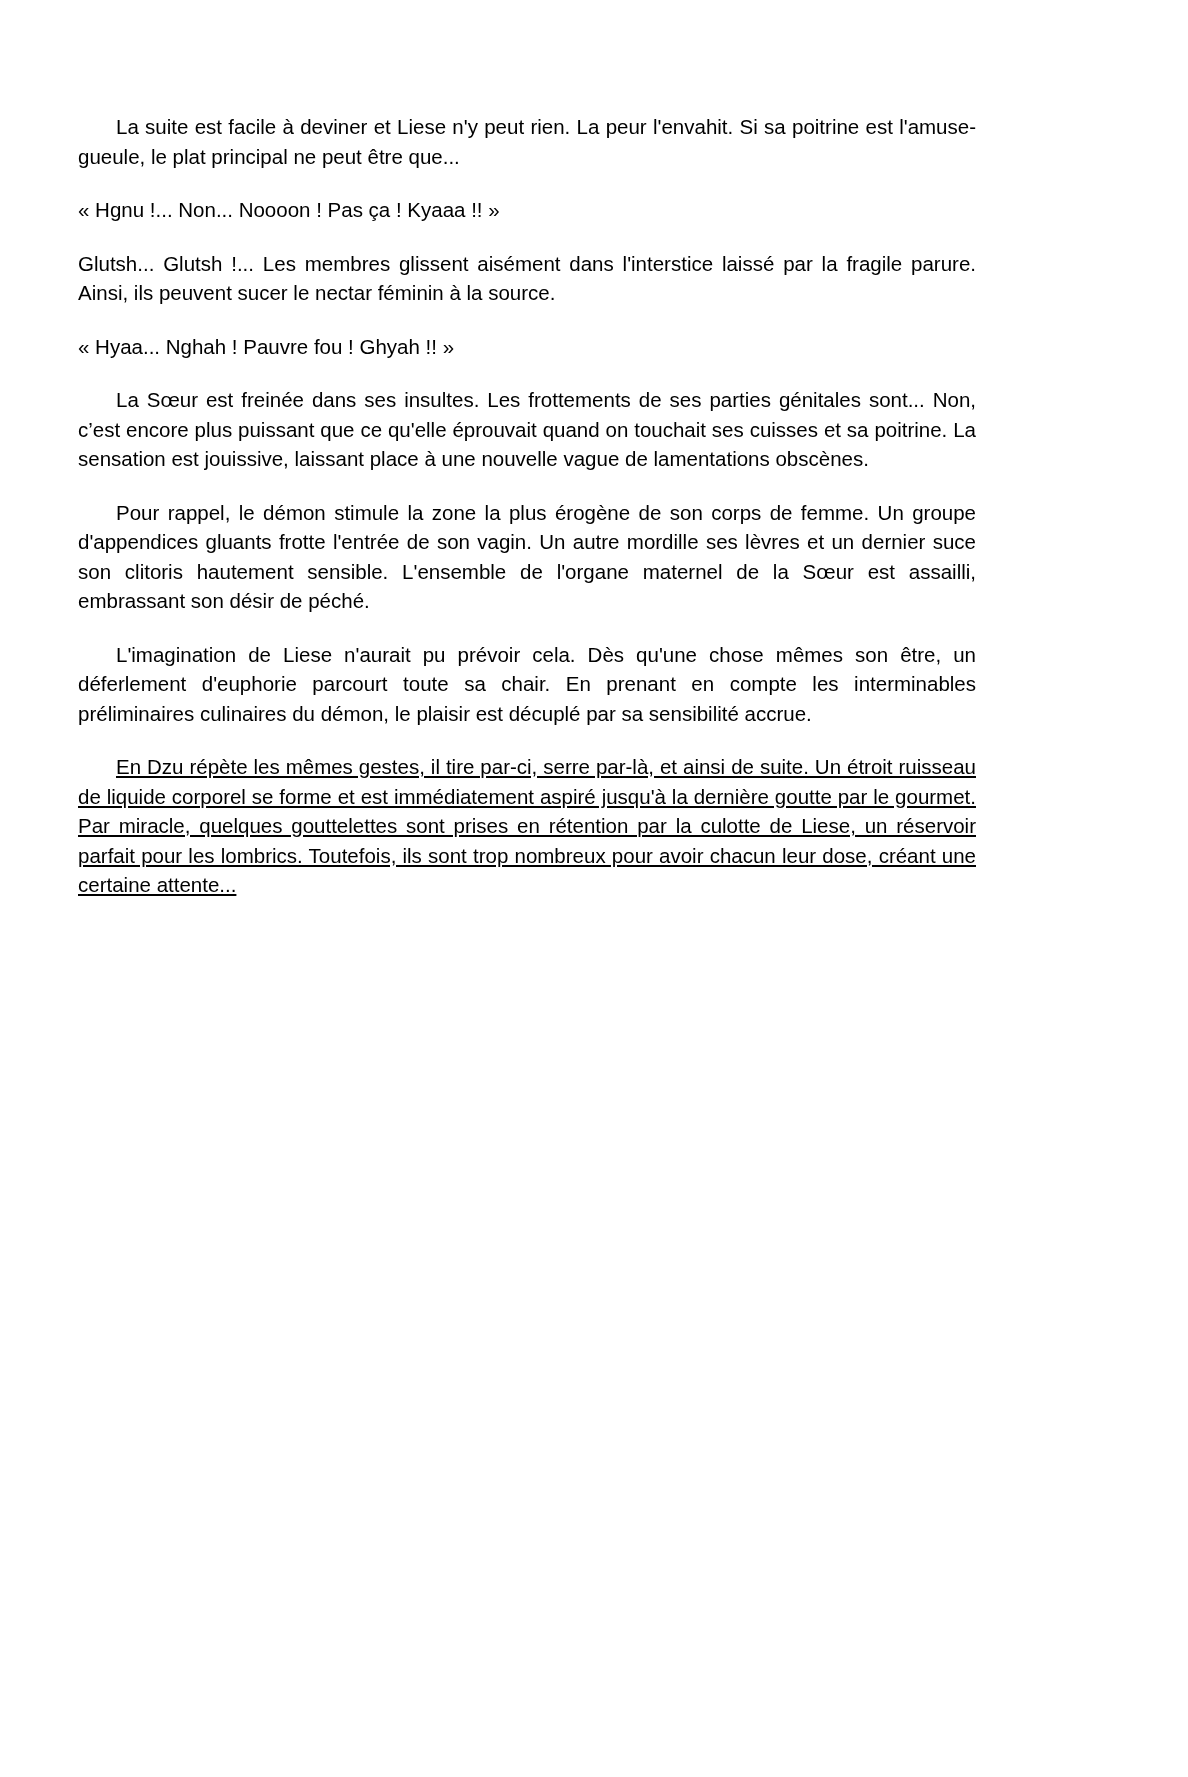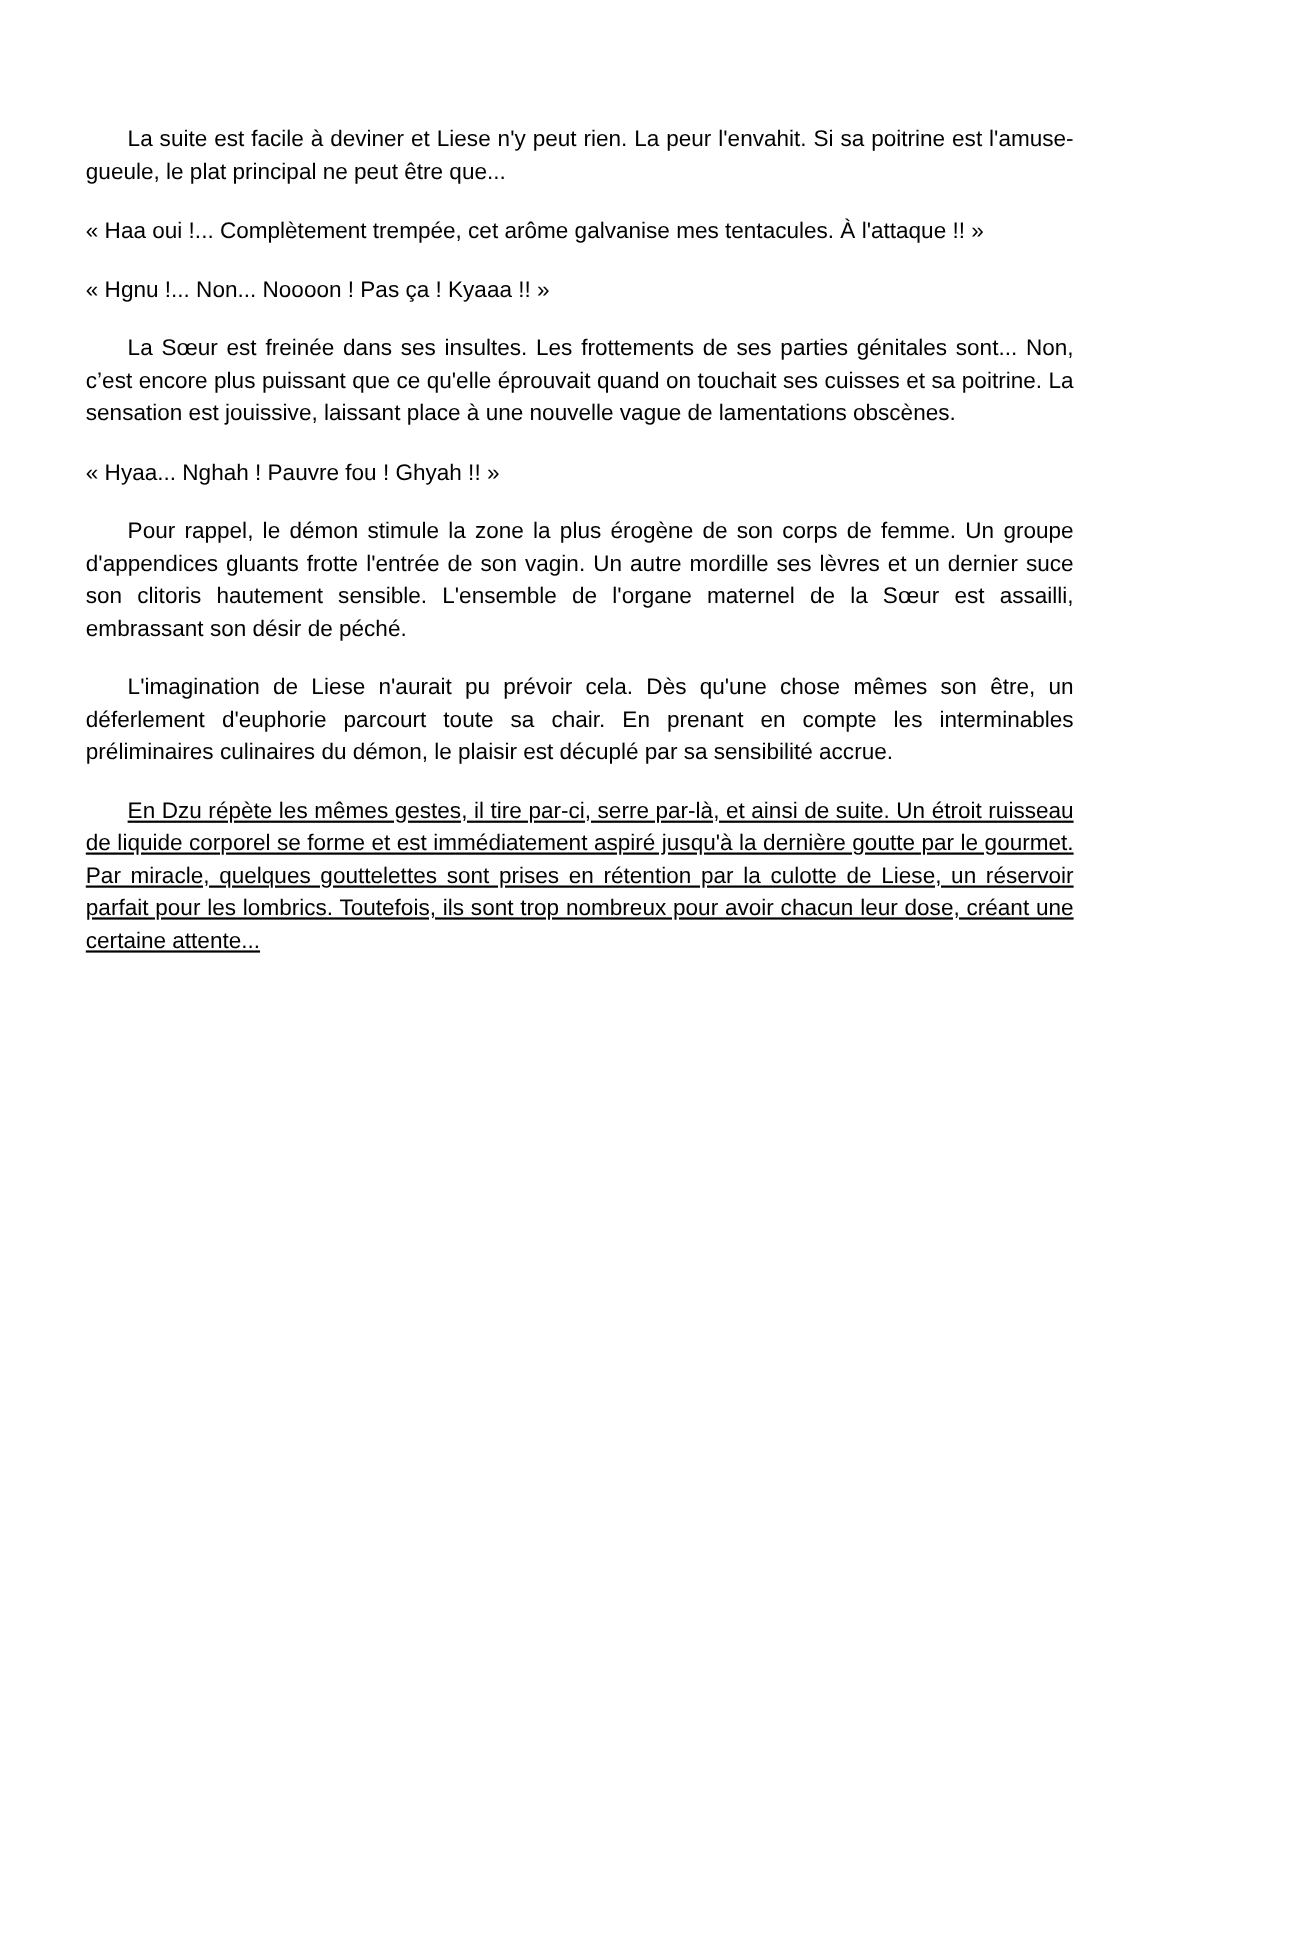--- a/index.html
+++ b/index.html
@@ -47,28 +47,28 @@
   }
 </style>
 </head>
 <body>
 
 <div class="page">
   <div class="content">
 
     <p class="para indent">La suite est facile à deviner et Liese n'y peut rien. La peur l'envahit. Si sa poitrine est l'amuse-gueule, le plat principal ne peut être que...</p>
 
-    <p class="para">« Haa oui !... Complètement trempée, cet arôme galvanise mes tentacules. À l'attaque !! »</p>
 
     <p class="para">« Hgnu !... Non... Noooon ! Pas ça ! Kyaaa !! »</p>
 
+    <p class="para">Glutsh... Glutsh !... Les membres glissent aisément dans l'interstice laissé par la fragile parure. Ainsi, ils peuvent sucer le nectar féminin à la source.</p>
+
+    <p class="para">« Hyaa... Nghah ! Pauvre fou ! Ghyah !! »</p>
 
     <p class="para indent">La Sœur est freinée dans ses insultes. Les frottements de ses parties génitales sont... Non, c’est encore plus puissant que ce qu'elle éprouvait quand on touchait ses cuisses et sa poitrine. La sensation est jouissive, laissant place à une nouvelle vague de lamentations obscènes.</p>
-
-    <p class="para">« Hyaa... Nghah ! Pauvre fou ! Ghyah !! »</p>
 
 
     <p class="para indent">Pour rappel, le démon stimule la zone la plus érogène de son corps de femme. Un groupe d'appendices gluants frotte l'entrée de son vagin. Un autre mordille ses lèvres et un dernier suce son clitoris hautement sensible. L'ensemble de l'organe maternel de la Sœur est assailli, embrassant son désir de péché.</p>
 
 
     <p class="para indent">L'imagination de Liese n'aurait pu prévoir cela. Dès qu'une chose mêmes son être, un déferlement d'euphorie parcourt toute sa chair. En prenant en compte les interminables préliminaires culinaires du démon, le plaisir est décuplé par sa sensibilité accrue.</p>
 
     <p class="para indent">En Dzu répète les mêmes gestes, il tire par-ci, serre par-là, et ainsi de suite. Un étroit ruisseau de liquide corporel se forme et est immédiatement aspiré jusqu'à la dernière goutte par le gourmet. Par miracle, quelques gouttelettes sont prises en rétention par la culotte de Liese, un réservoir parfait pour les lombrics. Toutefois, ils sont trop nombreux pour avoir chacun leur dose, créant une certaine attente...</p>
 
   </div>

